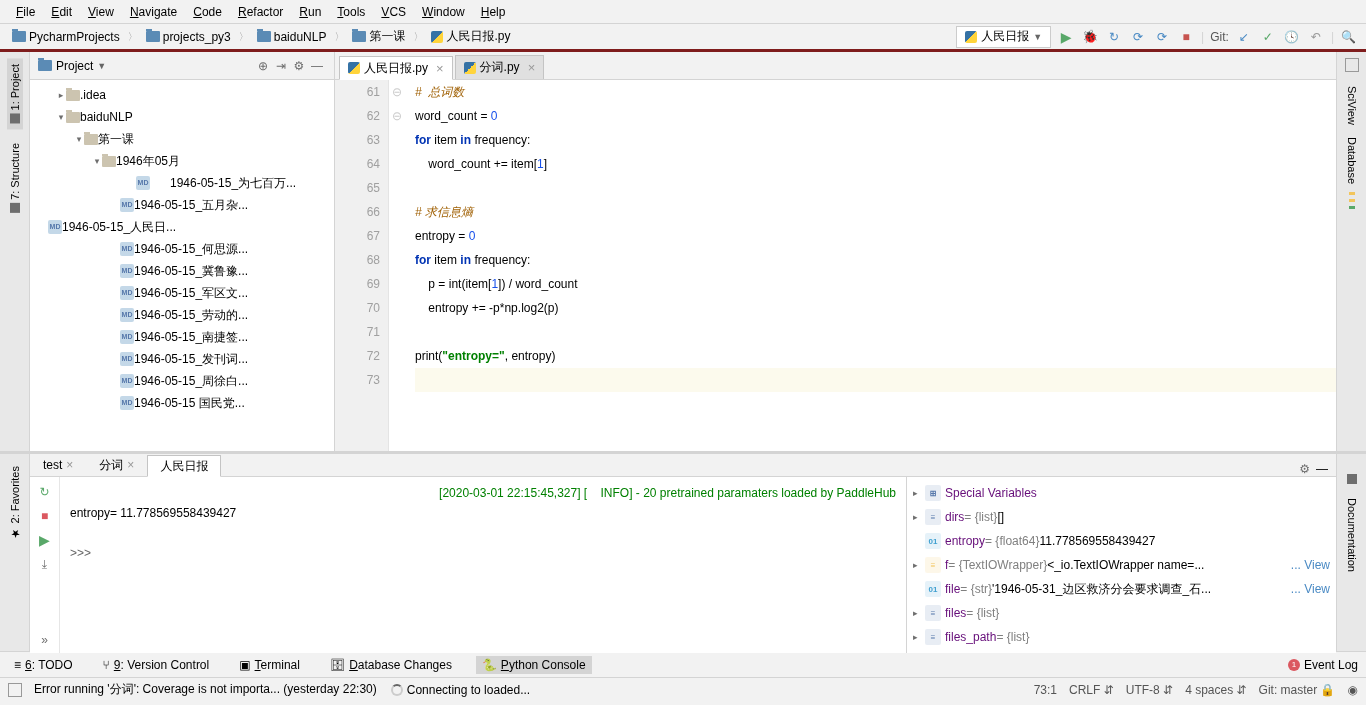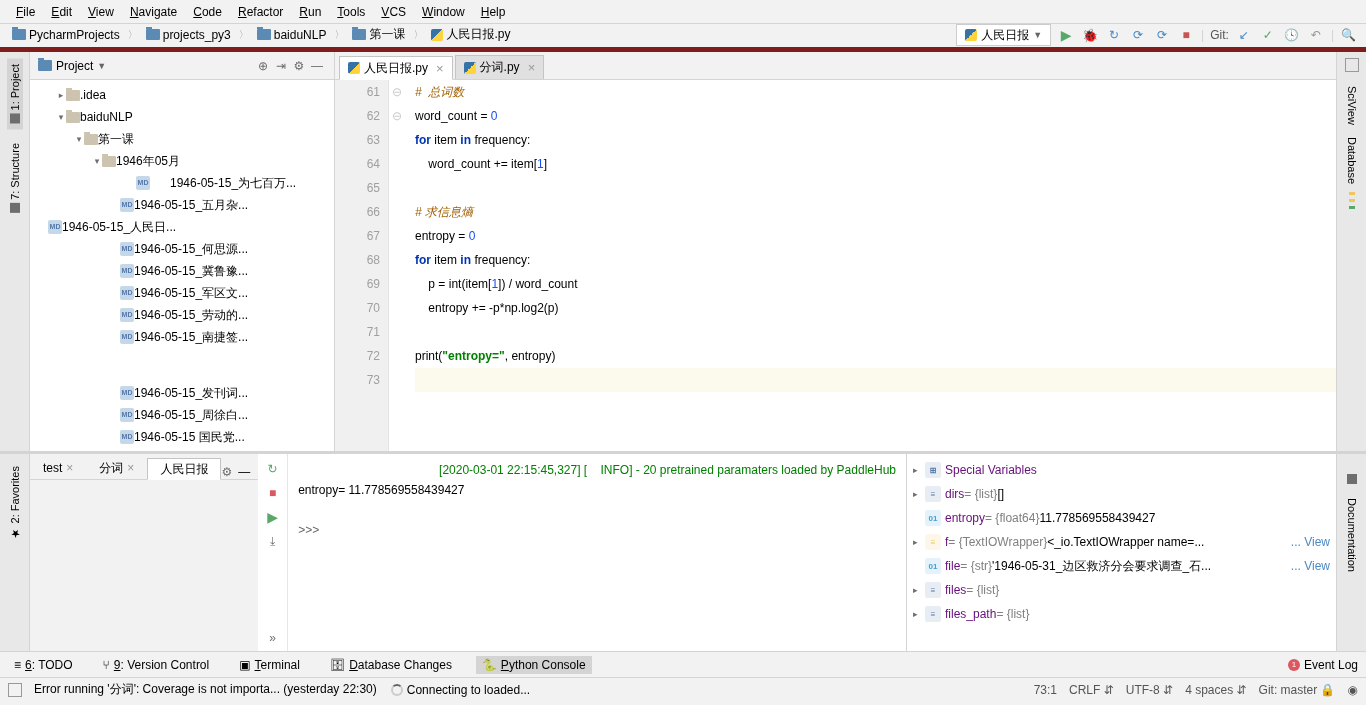--- a/index.html
+++ b/index.html
@@ -1,20 +1,20 @@
 <!DOCTYPE html>
 <html><head>
 <meta charset="utf-8">
 <style>
 * { margin:0; padding:0; box-sizing:border-box; font-family:"Segoe UI",Arial,sans-serif; font-size:12px; }
 body { width:1366px; height:705px; background:#f2f2f2; overflow:hidden; color:#000; }
 .menubar { height:24px; background:#f2f2f2; display:flex; align-items:center; padding:0 8px; border-bottom:1px solid #d4d4d4; }
 .menubar span { padding:0 8px; cursor:default; }
 .menubar span u { text-decoration:underline; }
-.toolbar { height:28px; background:#f2f2f2; display:flex; align-items:flex-start; padding:0 8px; border-bottom:5px solid #7f1d1d; }
+.toolbar { height:28px; background:#f2f2f2; display:flex; align-items:center; padding:0 8px; border-bottom:3px solid #7f1d1d; }
 .breadcrumb { display:flex; align-items:center; gap:4px; flex:1; }
 .breadcrumb .bc { display:flex; align-items:center; gap:3px; padding:2px 4px; }
 .breadcrumb .sep { color:#999; font-size:10px; }
 .folder-icon { display:inline-block; width:14px; height:11px; background:#5b8bb5; border-radius:1px; position:relative; }
 .folder-icon::before { content:""; position:absolute; top:-2px; left:0; width:6px; height:2px; background:#5b8bb5; }
 .py-icon { display:inline-block; width:12px; height:12px; background:linear-gradient(135deg,#3572a5 50%,#ffd43b 50%); border-radius:2px; }
 .toolbar-right { display:flex; align-items:center; gap:6px; }
 .run-config { border:1px solid #ccc; background:#fff; padding:2px 8px; display:flex; align-items:center; gap:4px; height:22px; }
 .tbtn { width:18px; height:18px; display:inline-flex; align-items:center; justify-content:center; cursor:pointer; }
 .play { color:#59a869; font-size:14px; }
@@ -52,21 +52,21 @@
 .code .cm { color:#a16207; font-style:italic; }
 .code .str { color:#008000; font-weight:bold; }
 .code .id { color:#000; }
 .code .line.current { background:#fcfaed; }
 .rgutter-main { width:30px; background:#e8e8e8; border-left:1px solid #d4d4d4; display:flex; flex-direction:column; align-items:center; padding-top:6px; }
 .rgutter-main .vtab { writing-mode:vertical-rl; font-size:11px; padding:6px 2px; cursor:pointer; }
 .rgutter-main .mark { width:6px; height:3px; margin:2px 0; }
 .bottom-panel { height:200px; border-top:3px solid #d4d4d4; display:flex; }
 .bp-left-gutter { width:30px; background:#e8e8e8; border-right:1px solid #d4d4d4; display:flex; flex-direction:column; align-items:center; padding-top:6px; }
 .bp-left-gutter .vtab { writing-mode:vertical-rl; transform:rotate(180deg); font-size:11px; padding:6px 2px; cursor:pointer; }
-.bp-main { flex:1; display:flex; flex-direction:row; }
+.bp-main { flex:1; display:flex; flex-direction:column; }
 .bp-tabs { height:26px; display:flex; align-items:flex-end; background:#f2f2f2; border-bottom:1px solid #d4d4d4; }
 .bp-tab { height:22px; padding:0 12px; display:flex; align-items:center; gap:4px; border:1px solid transparent; cursor:pointer; }
 .bp-tab.active { background:#fff; border:1px solid #c4c4c4; border-bottom:1px solid #fff; margin-bottom:-1px; }
 .bp-tabs .right { margin-left:auto; display:flex; gap:6px; padding-right:8px; }
 .bp-content { flex:1; display:flex; background:#fff; }
 .console-btns { width:30px; display:flex; flex-direction:column; align-items:center; gap:6px; padding-top:6px; border-right:1px solid #e6e6e6; }
 .console-out { flex:1; padding:6px 10px; font-family:"JetBrains Mono","Consolas",monospace; font-size:14px; line-height:20px; }
 .console-out .log { color:#008000; }
 .console-out .prompt { color:#666; }
 .var-panel { width:430px; border-left:1px solid #d4d4d4; overflow:hidden; padding:4px 0; font-size:12px; }
@@ -229,21 +229,21 @@
         <div class="tree-item" style="padding-left: 80px;">
           <span class="arrow"></span>
           <span class="md-icon">MD</span>
           <span> 1946-05-15_劳动的...</span>
         </div>
         <div class="tree-item" style="padding-left: 80px;">
           <span class="arrow"></span>
           <span class="md-icon">MD</span>
           <span> 1946-05-15_南捷签...</span>
         </div>
-        <div class="tree-item" style="padding-left: 80px; margin-top: 34px;">
+        <div class="tree-item" style="padding-left: 80px;">
           <span class="arrow"></span>
           <span class="md-icon">MD</span>
           <span> 1946-05-15_发刊词...</span>
         </div>
         <div class="tree-item" style="padding-left: 80px;">
           <span class="arrow"></span>
           <span class="md-icon">MD</span>
           <span> 1946-05-15_周徐白...</span>
         </div>
         <div class="tree-item" style="padding-left: 80px;">

